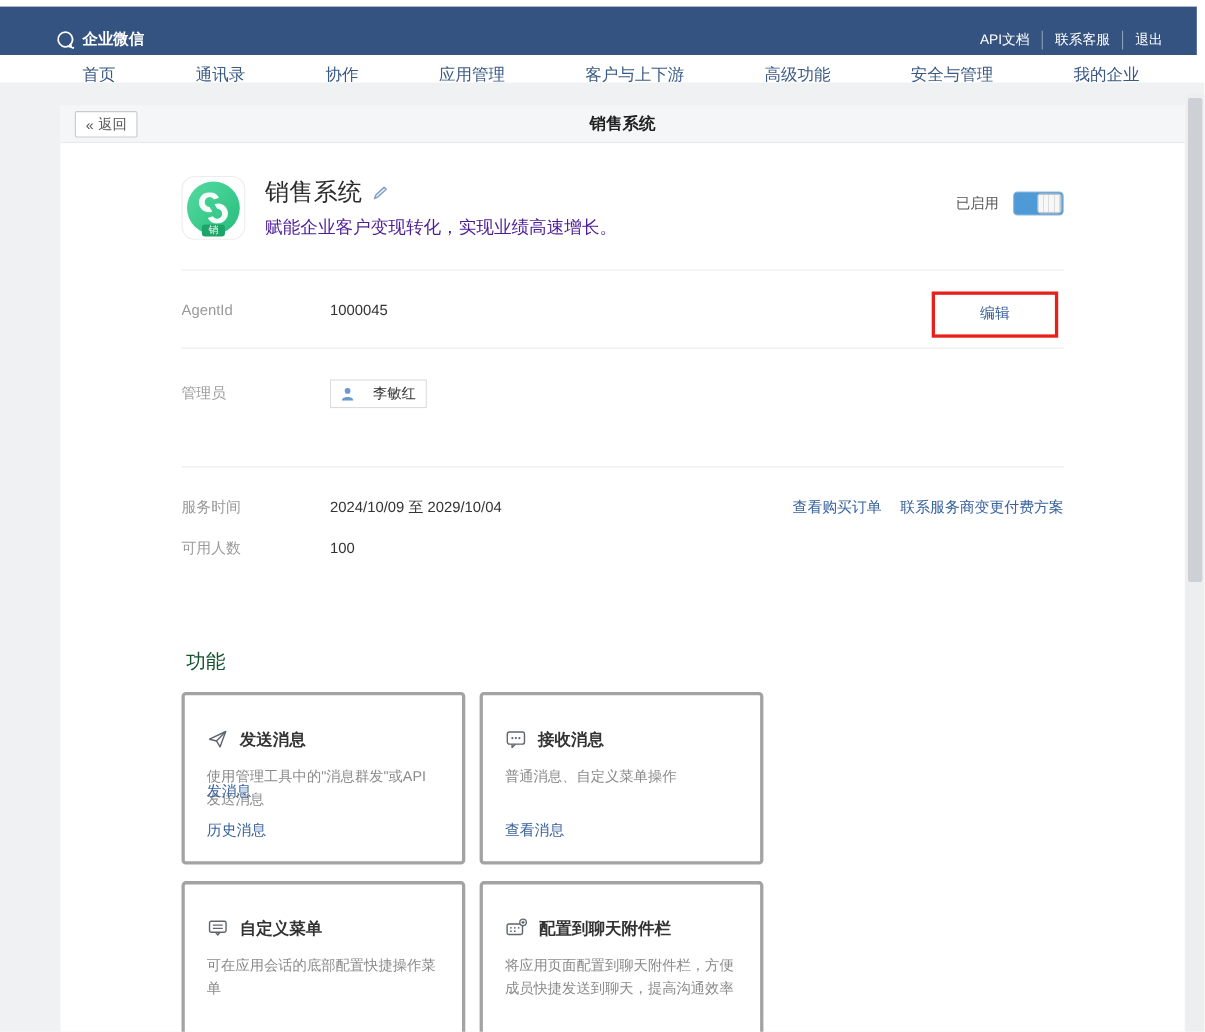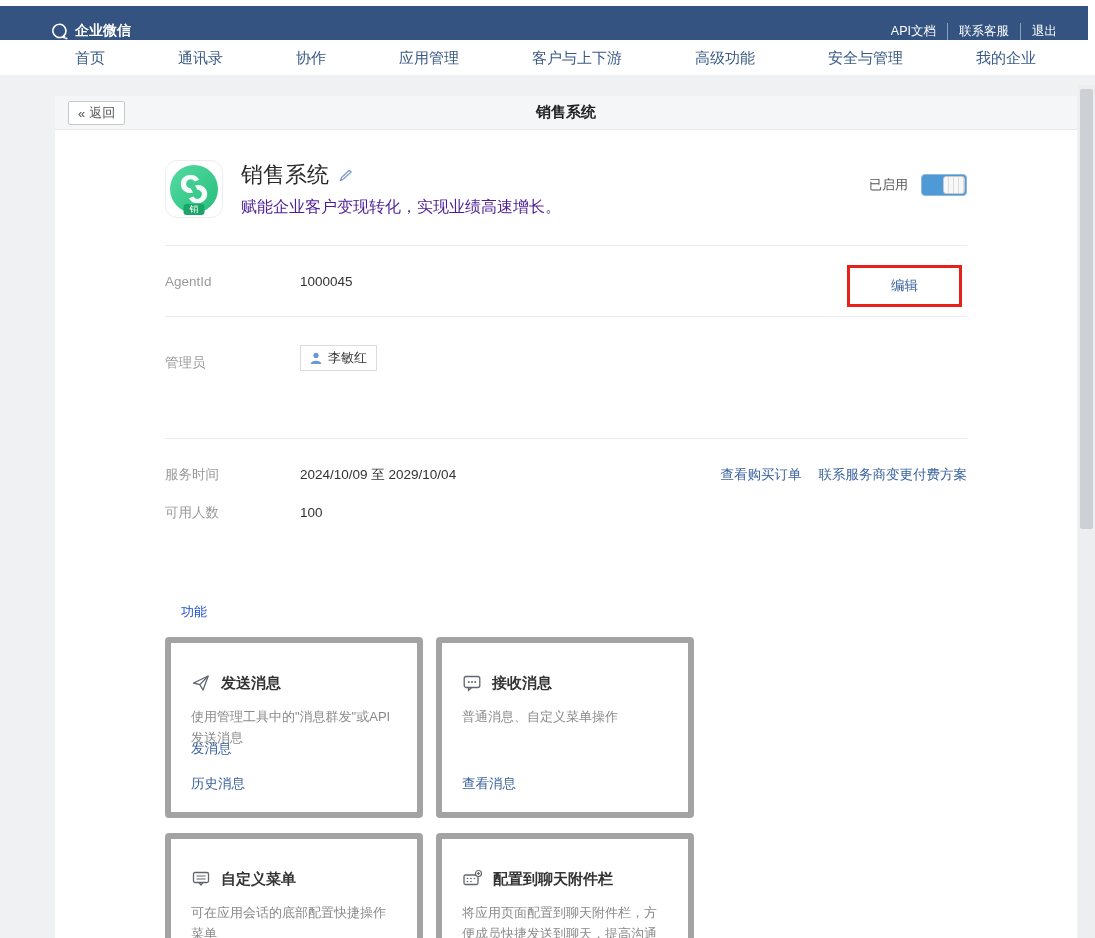--- a/index.html
+++ b/index.html
@@ -1,20 +1,20 @@
 <!DOCTYPE html>
 <html><head>
 <meta charset="utf-8">
 <style>
   * { margin:0; padding:0; box-sizing:border-box; }
   html,body { width:1095px; height:938px; }
   body { font-family:"Liberation Sans","DejaVu Sans",sans-serif; background:#fff; overflow:hidden; position:relative; }
 
   
-  .topbar { margin-top:6px; height:34px; background:#345380; display:flex; align-items:center;
+  .topbar { margin-top:6px; height:44px; background:#345380; display:flex; align-items:center;
             padding:16px 20px 0 50px; color:#fff; width:1088px; }
   .brand { display:flex; align-items:center; gap:6px; font-size:14px; font-weight:bold; }
   .topbar-right { margin-left:auto; display:flex; align-items:center; font-size:12.5px; }
   .topbar-link { padding:0 11px; cursor:pointer; }
   .topbar-link + .topbar-link { border-left:1px solid rgba(255,255,255,.45); }
   .topbar-link:first-child { font-weight:normal; }
 
   
   .nav { height:41px; background:#fff; border-bottom:1px solid #e7e7e7; display:flex;
          align-items:stretch; padding-left:64px; gap:51px; }
@@ -59,33 +59,33 @@
 
   
   .info-section { padding:28px 0 26px; }
   .info-row { display:flex; align-items:flex-start; font-size:13.5px; line-height:16px;
               margin-bottom:22px; position:relative; }
   .info-row:last-child { margin-bottom:0; }
   .info-label { width:135px; color:#9a9a9a; flex:none; }
   .info-value { color:#333; }
   .link { color:#38629c; cursor:pointer; text-decoration:none; }
   .hint { color:#999; margin-left:10px; }
-  .member-badge { display:inline-flex; align-items:center; gap:6px; border:1px solid #dcdcdc;
+  .member-badge { display:inline-flex; align-items:center; gap:17px; border:1px solid #dcdcdc;
                   padding:4px 9px; font-size:13px; color:#333; background:#fff; }
   .right-links { position:absolute; right:0; top:0; display:flex; gap:17px; font-size:13.5px; }
 
   
   .red-box { position:absolute; left:847px; top:265px; width:115px; height:42px;
              border:3px solid #e8201a; z-index:30; text-align:center; padding-top:8px; }
   .red-box .link { font-size:13.5px; }
 
   
-  .section-label { font-size:13px; color:#1d4ed8; margin:56px 16px 16px; }
+  .section-label { font-size:18px; color:#14532d; margin:56px 4px 16px; }
   .cards { display:grid; grid-template-columns:258px 258px; gap:15px 13px; padding-bottom:40px; }
-  .card { border:6px solid #a3a3a3; border-radius:4px; height:181px; padding:30px 20px 18px;
+  .card { border:3px solid #a3a3a3; border-radius:4px; height:157px; padding:30px 20px 18px;
           position:relative; background:#fff; }
   .card-head { display:flex; align-items:center; gap:10px; }
   .card-title { font-size:15px; font-weight:bold; color:#333; }
   .card-desc { font-size:13px; color:#8a8a8a; line-height:21px; margin-top:13px; }
   .card-links { position:absolute; left:20px; bottom:19px; display:flex; gap:17px; font-size:13.5px;flex-direction:column; }
 
   
   .scrollbar { position:absolute; right:0; top:85px; bottom:0; width:17px; background:#eceef0; }
   .scrollbar .thumb { position:absolute; left:2px; right:2px; top:4px; height:440px;
                       background:#cdd0d5; border-radius:2px; }
@@ -173,21 +173,21 @@
       <div class="info-section">
         <div class="info-row">
           <div class="info-label">AgentId</div>
           <div class="info-value">1000045</div>
         </div>
       </div>
 
       <div class="divider" style="margin-top:0;"></div>
 
       <div class="info-section">
-        <div class="info-row" style="margin-bottom:38px;align-items:flex-end;">
+        <div class="info-row" style="margin-bottom:24px;">
           <div class="info-label" style="padding-top:5px;">管理员</div>
           <div class="member-badge">
             <span>
               <svg width="12" height="13" viewBox="0 0 12 13">
                 <circle cx="6" cy="3.4" r="2.6" fill="#6b99cf"></circle>
                 <path d="M0.8 12 c0 -4.2 10.4 -4.2 10.4 0 Z" fill="#6b99cf"></path>
               </svg>
             </span>
             <span>李敏红</span>
           </div>

